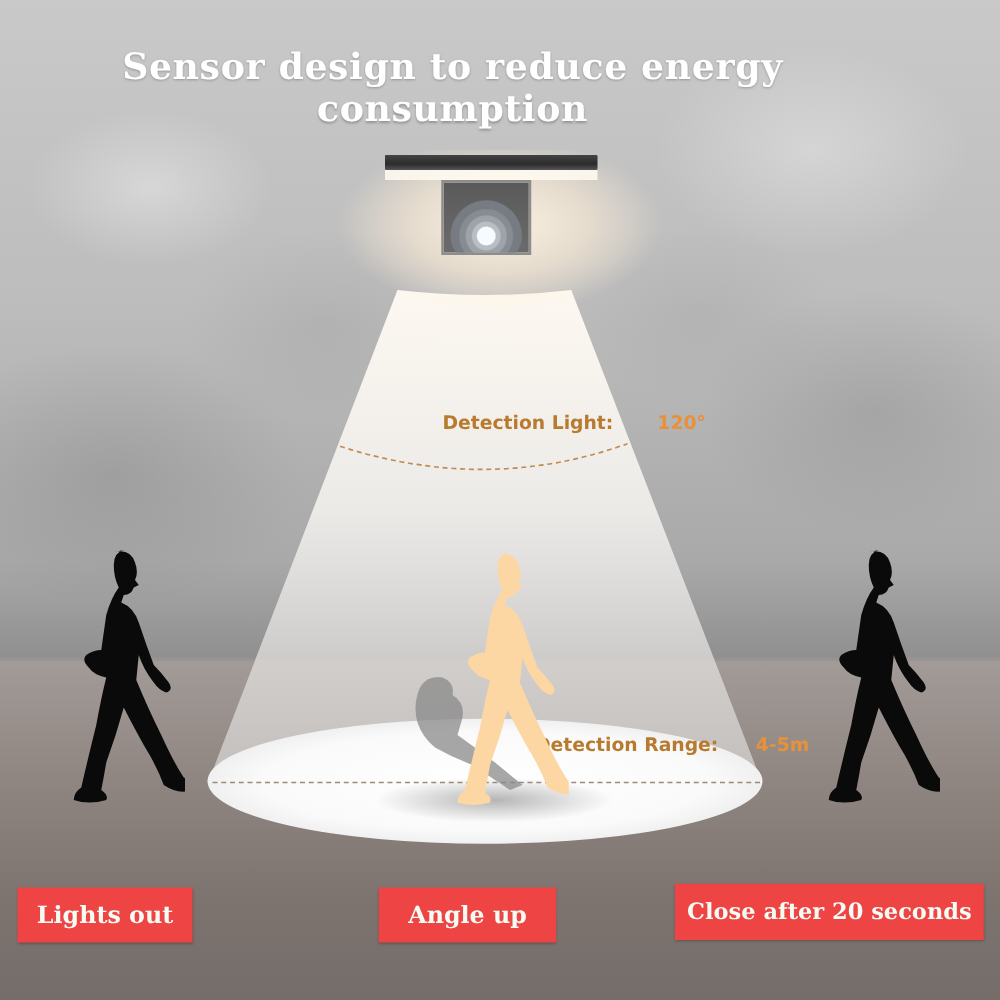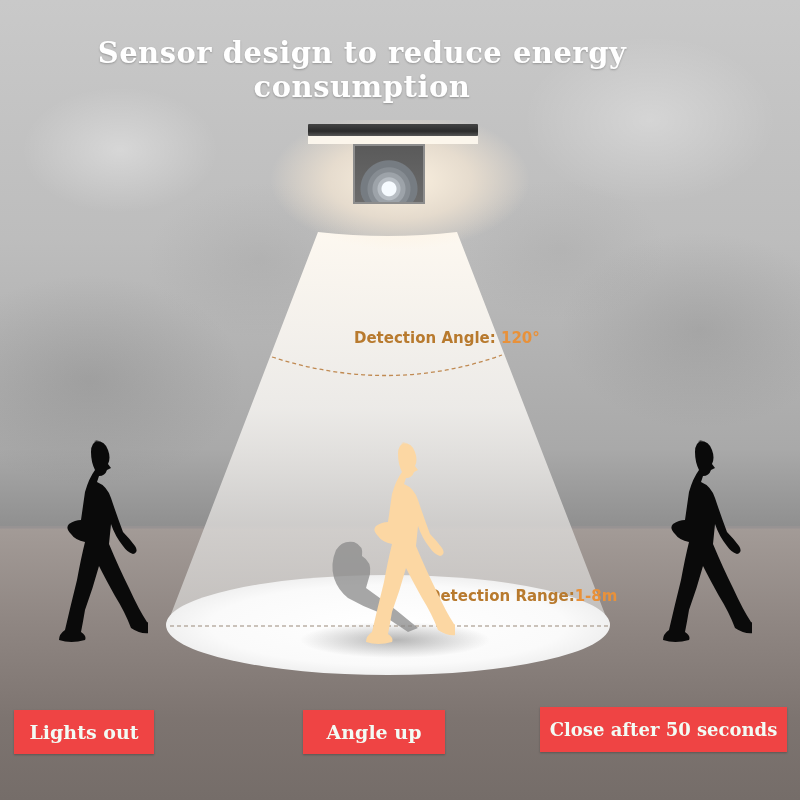--- a/index.html
+++ b/index.html
@@ -51,21 +51,21 @@
   
   .beam {
     position:absolute; left:0; top:0; width:800px; height:800px;
   }
 
   .label-angle, .label-range {
     position:absolute; font-family:"DejaVu Sans", sans-serif; font-weight:bold; color:#b87a2e; font-size:15px; white-space:nowrap;
   }
   .label-angle { left:354px; top:329px; }
   .label-range { left:428px; top:587px; }
-  .label-angle .val, .label-range .val { color:#e8913a; }
+  .label-angle .val, .label-range .val { color:#e8913a;margin-left:30px; }
 
   .badge {
     position:absolute; background:#ef4444; color:#f2fbf4; font-weight:bold; font-size:19px;
     display:flex; align-items:center; justify-content:center; white-space:nowrap;
     box-shadow:0 1px 2px rgba(0,0,0,0.25);
   }
   .badge-1 { left:14px; top:710px; width:140px; height:44px; }
   .badge-2 { left:303px; top:710px; width:142px; height:44px; }
   .badge-3 { left:540px; top:707px; width:247px; height:45px; font-size:18px; }
 
@@ -114,35 +114,35 @@
   </svg>
 
   <div class="lamp-glow"></div>
   <div class="lamp-bar"></div>
   <div class="lamp-bar-light"></div>
   <div class="sensor-box">
     <div class="sensor-rings"></div>
   </div>
 
   <div class="label-angle">
-    <span>Detection Angle: </span><span class="val">120°</span>
+    <span>Detection Light: </span><span class="val">120°</span>
   </div>
 
   <div class="label-range">
-    <span>Detection Range:</span><span class="val">1-8m</span>
+    <span>Detection Range:</span><span class="val">4-5m</span>
   </div>
 
   <svg class="figure" style="left:38px;top:438px;" width="110" height="206" viewBox="0 0 110 206">
     <path fill="#0a0a0a" d="M52 4 q14 -4 18 8 q3 8 0 14 l3 4 l-4 2 q-2 6 -8 6 l-2 6 q10 4 14 16 q6 18 12 34 q6 6 12 14 q4 6 -2 8 q-6 -2 -10 -8 q-8 -10 -12 -22 l-2 20 q10 24 20 44 q10 22 18 34 q8 4 6 10 q-10 4 -22 -4 q-6 -16 -16 -32 q-10 -18 -16 -30 q-6 22 -14 44 q-2 12 -4 22 q6 4 4 8 q-14 4 -26 0 q0 -6 6 -10 q6 -26 12 -50 q4 -22 8 -38 q-10 -2 -14 -8 q-6 -6 -2 -10 q6 -4 12 -4 q2 -14 4 -28 q4 -14 10 -22 q-4 -8 -4 -18 q0 -10 8 -12 z"></path>
   </svg>
 
   <svg class="figure" style="left:345px;top:440px;" width="110" height="206" viewBox="0 0 110 206">
     <path fill="#fcd7a3" d="M52 4 q14 -4 18 8 q3 8 0 14 l3 4 l-4 2 q-2 6 -8 6 l-2 6 q10 4 14 16 q6 18 12 34 q6 6 12 14 q4 6 -2 8 q-6 -2 -10 -8 q-8 -10 -12 -22 l-2 20 q10 24 20 44 q10 22 18 34 q8 4 6 10 q-10 4 -22 -4 q-6 -16 -16 -32 q-10 -18 -16 -30 q-6 22 -14 44 q-2 12 -4 22 q6 4 4 8 q-14 4 -26 0 q0 -6 6 -10 q6 -26 12 -50 q4 -22 8 -38 q-10 -2 -14 -8 q-6 -6 -2 -10 q6 -4 12 -4 q2 -14 4 -28 q4 -14 10 -22 q-4 -8 -4 -18 q0 -10 8 -12 z"></path>
   </svg>
 
   <svg class="figure" style="left:642px;top:438px;" width="110" height="206" viewBox="0 0 110 206">
     <path fill="#0a0a0a" d="M52 4 q14 -4 18 8 q3 8 0 14 l3 4 l-4 2 q-2 6 -8 6 l-2 6 q10 4 14 16 q6 18 12 34 q6 6 12 14 q4 6 -2 8 q-6 -2 -10 -8 q-8 -10 -12 -22 l-2 20 q10 24 20 44 q10 22 18 34 q8 4 6 10 q-10 4 -22 -4 q-6 -16 -16 -32 q-10 -18 -16 -30 q-6 22 -14 44 q-2 12 -4 22 q6 4 4 8 q-14 4 -26 0 q0 -6 6 -10 q6 -26 12 -50 q4 -22 8 -38 q-10 -2 -14 -8 q-6 -6 -2 -10 q6 -4 12 -4 q2 -14 4 -28 q4 -14 10 -22 q-4 -8 -4 -18 q0 -10 8 -12 z"></path>
   </svg>
 
   <div class="badge badge-1">Lights out</div>
   <div class="badge badge-2">Angle up</div>
-  <div class="badge badge-3">Close after 50 seconds</div>
+  <div class="badge badge-3">Close after 20 seconds</div>
 </div>
 
 </body></html>

